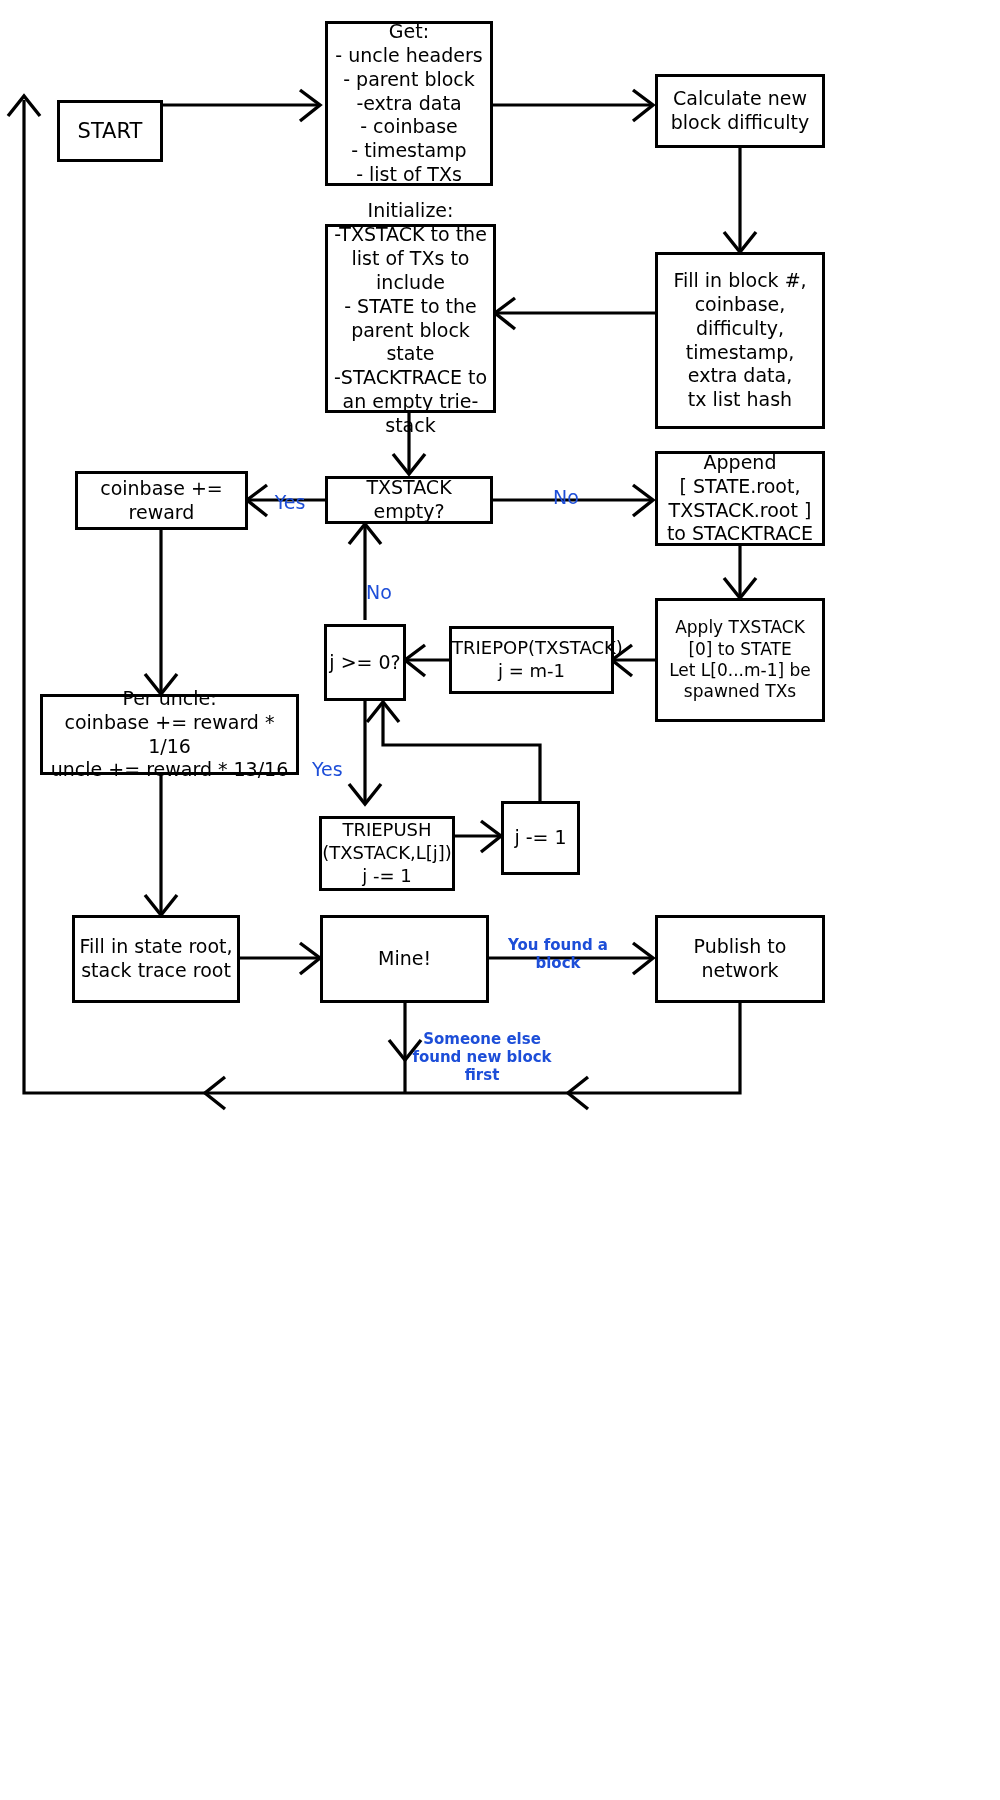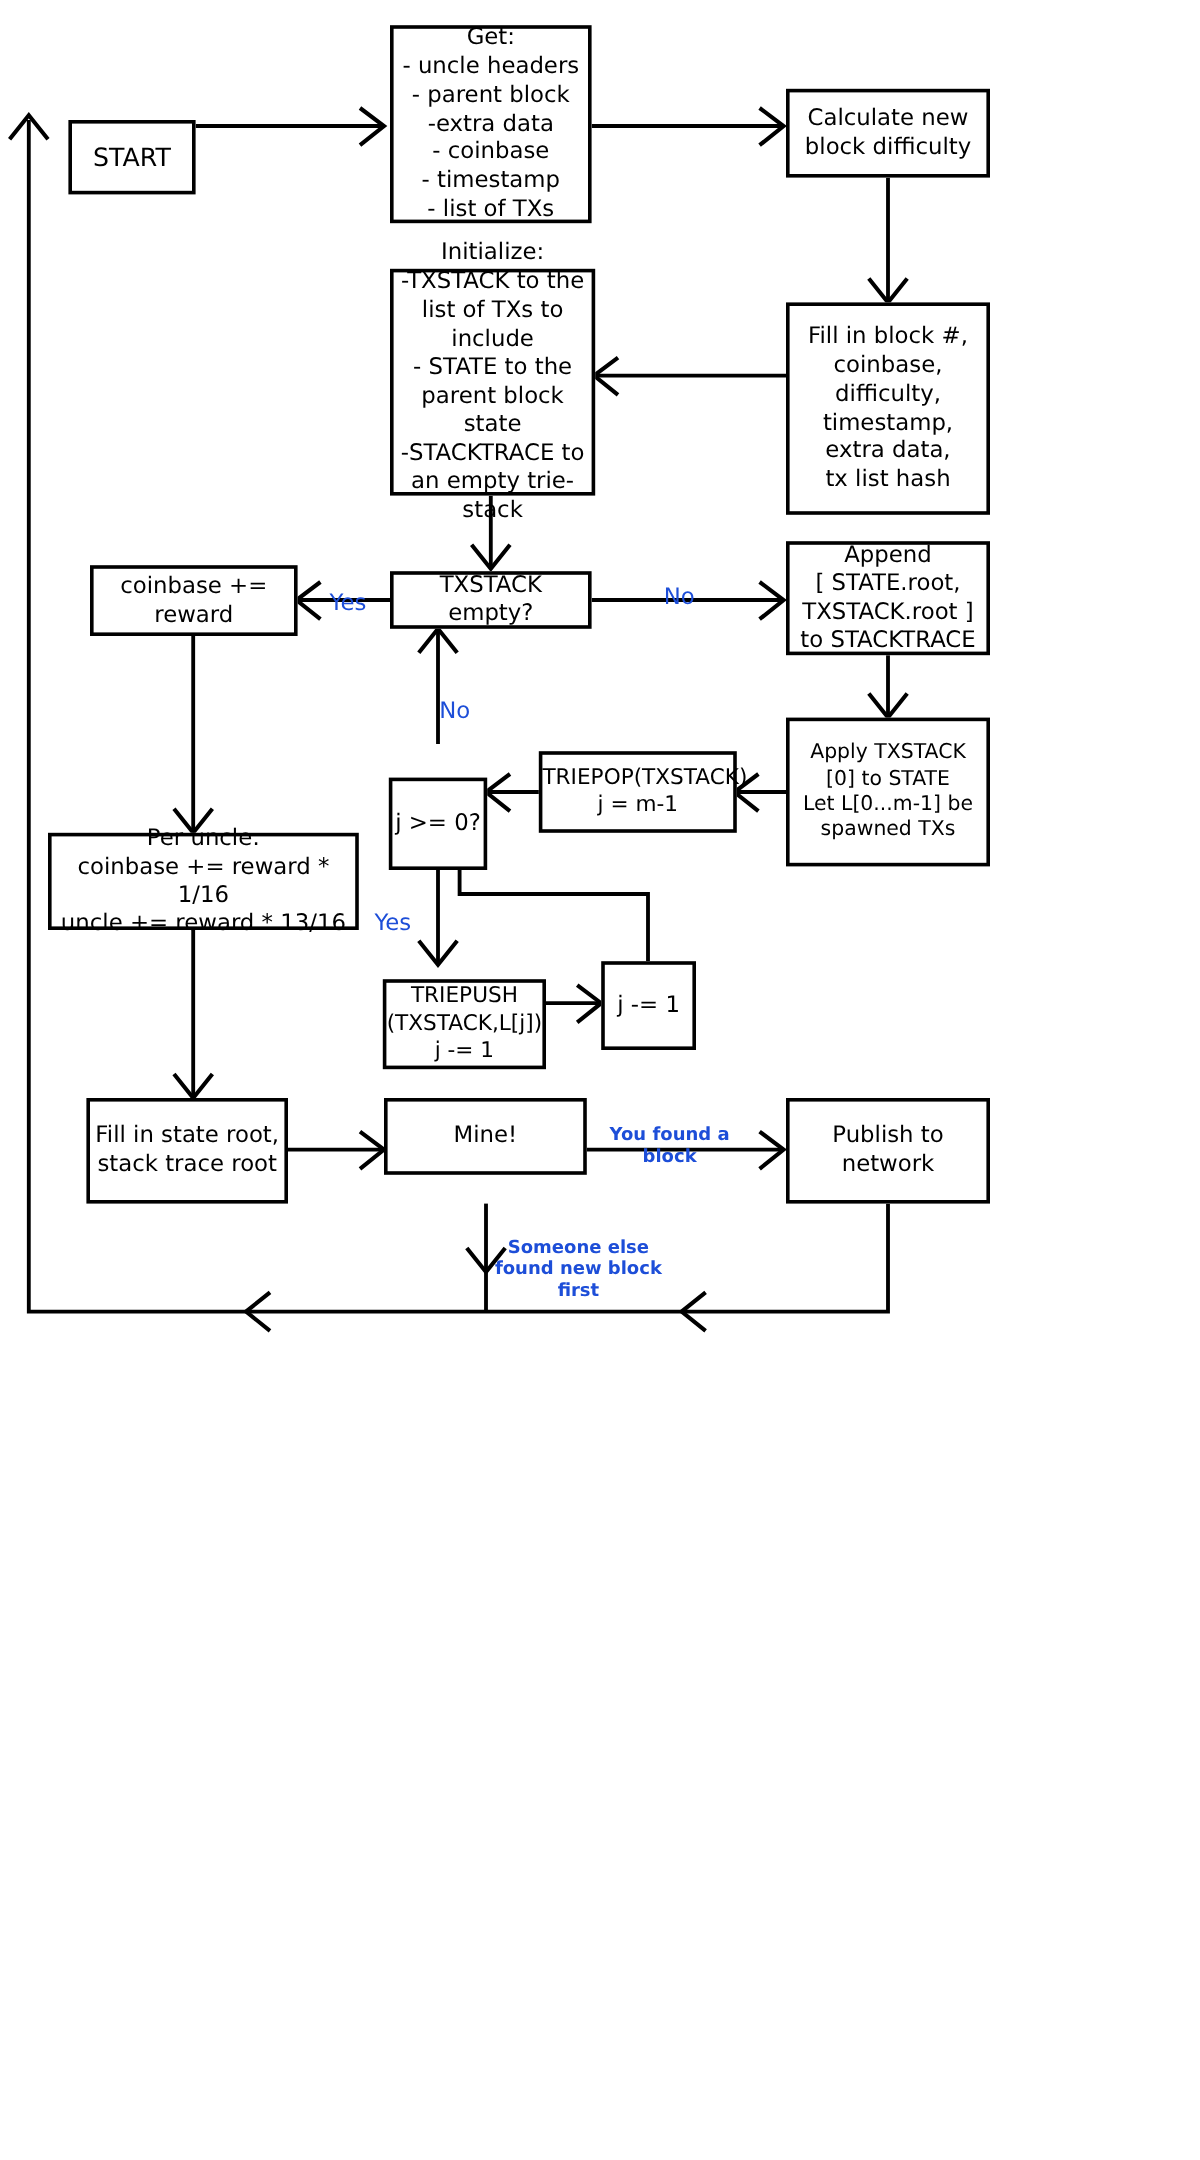--- a/index.html
+++ b/index.html
@@ -199,21 +199,21 @@
 [0] to STATE
 Let L[0...m-1] be
 spawned TXs</span>
   </div>
 
   <div class="node" style="left:449px; top:626px; width:165px; height:68px; font-size:18px;">
     <span class="txt">TRIEPOP(TXSTACK)
 j = m-1</span>
   </div>
 
-  <div class="node" style="left:324px; top:648px; width:82px; height:77px; font-size:19px;">
+  <div class="node" style="left:324px; top:624px; width:82px; height:77px; font-size:19px;">
     <span class="txt">j &gt;= 0?</span>
   </div>
 
   <div class="node" style="left:319px; top:804px; width:136px; height:75px; font-size:18px;margin-top:12px;">
     <span class="txt">TRIEPUSH
 (TXSTACK,L[j])
 j -= 1</span>
   </div>
 
   <div class="node" style="left:501px; top:801px; width:79px; height:74px; font-size:19px;">
@@ -224,21 +224,21 @@
     <span class="txt">Per uncle:
 coinbase += reward * 1/16
 uncle += reward * 13/16</span>
   </div>
 
   <div class="node" style="left:72px; top:915px; width:168px; height:88px; font-size:19px;">
     <span class="txt">Fill in state root,
 stack trace root</span>
   </div>
 
-  <div class="node" style="left:320px; top:915px; width:169px; height:64px; font-size:19px;">
+  <div class="node" style="left:320px; top:915px; width:169px; height:88px; font-size:19px;">
     <span class="txt">Mine!</span>
   </div>
 
   <div class="node" style="left:655px; top:915px; width:170px; height:88px; font-size:19px;">
     <span class="txt">Publish to
 network</span>
   </div>
 
   <div class="lbl" style="left:258px; top:468px; width:64px; font-size:19px;">
     <span>Yes</span>

